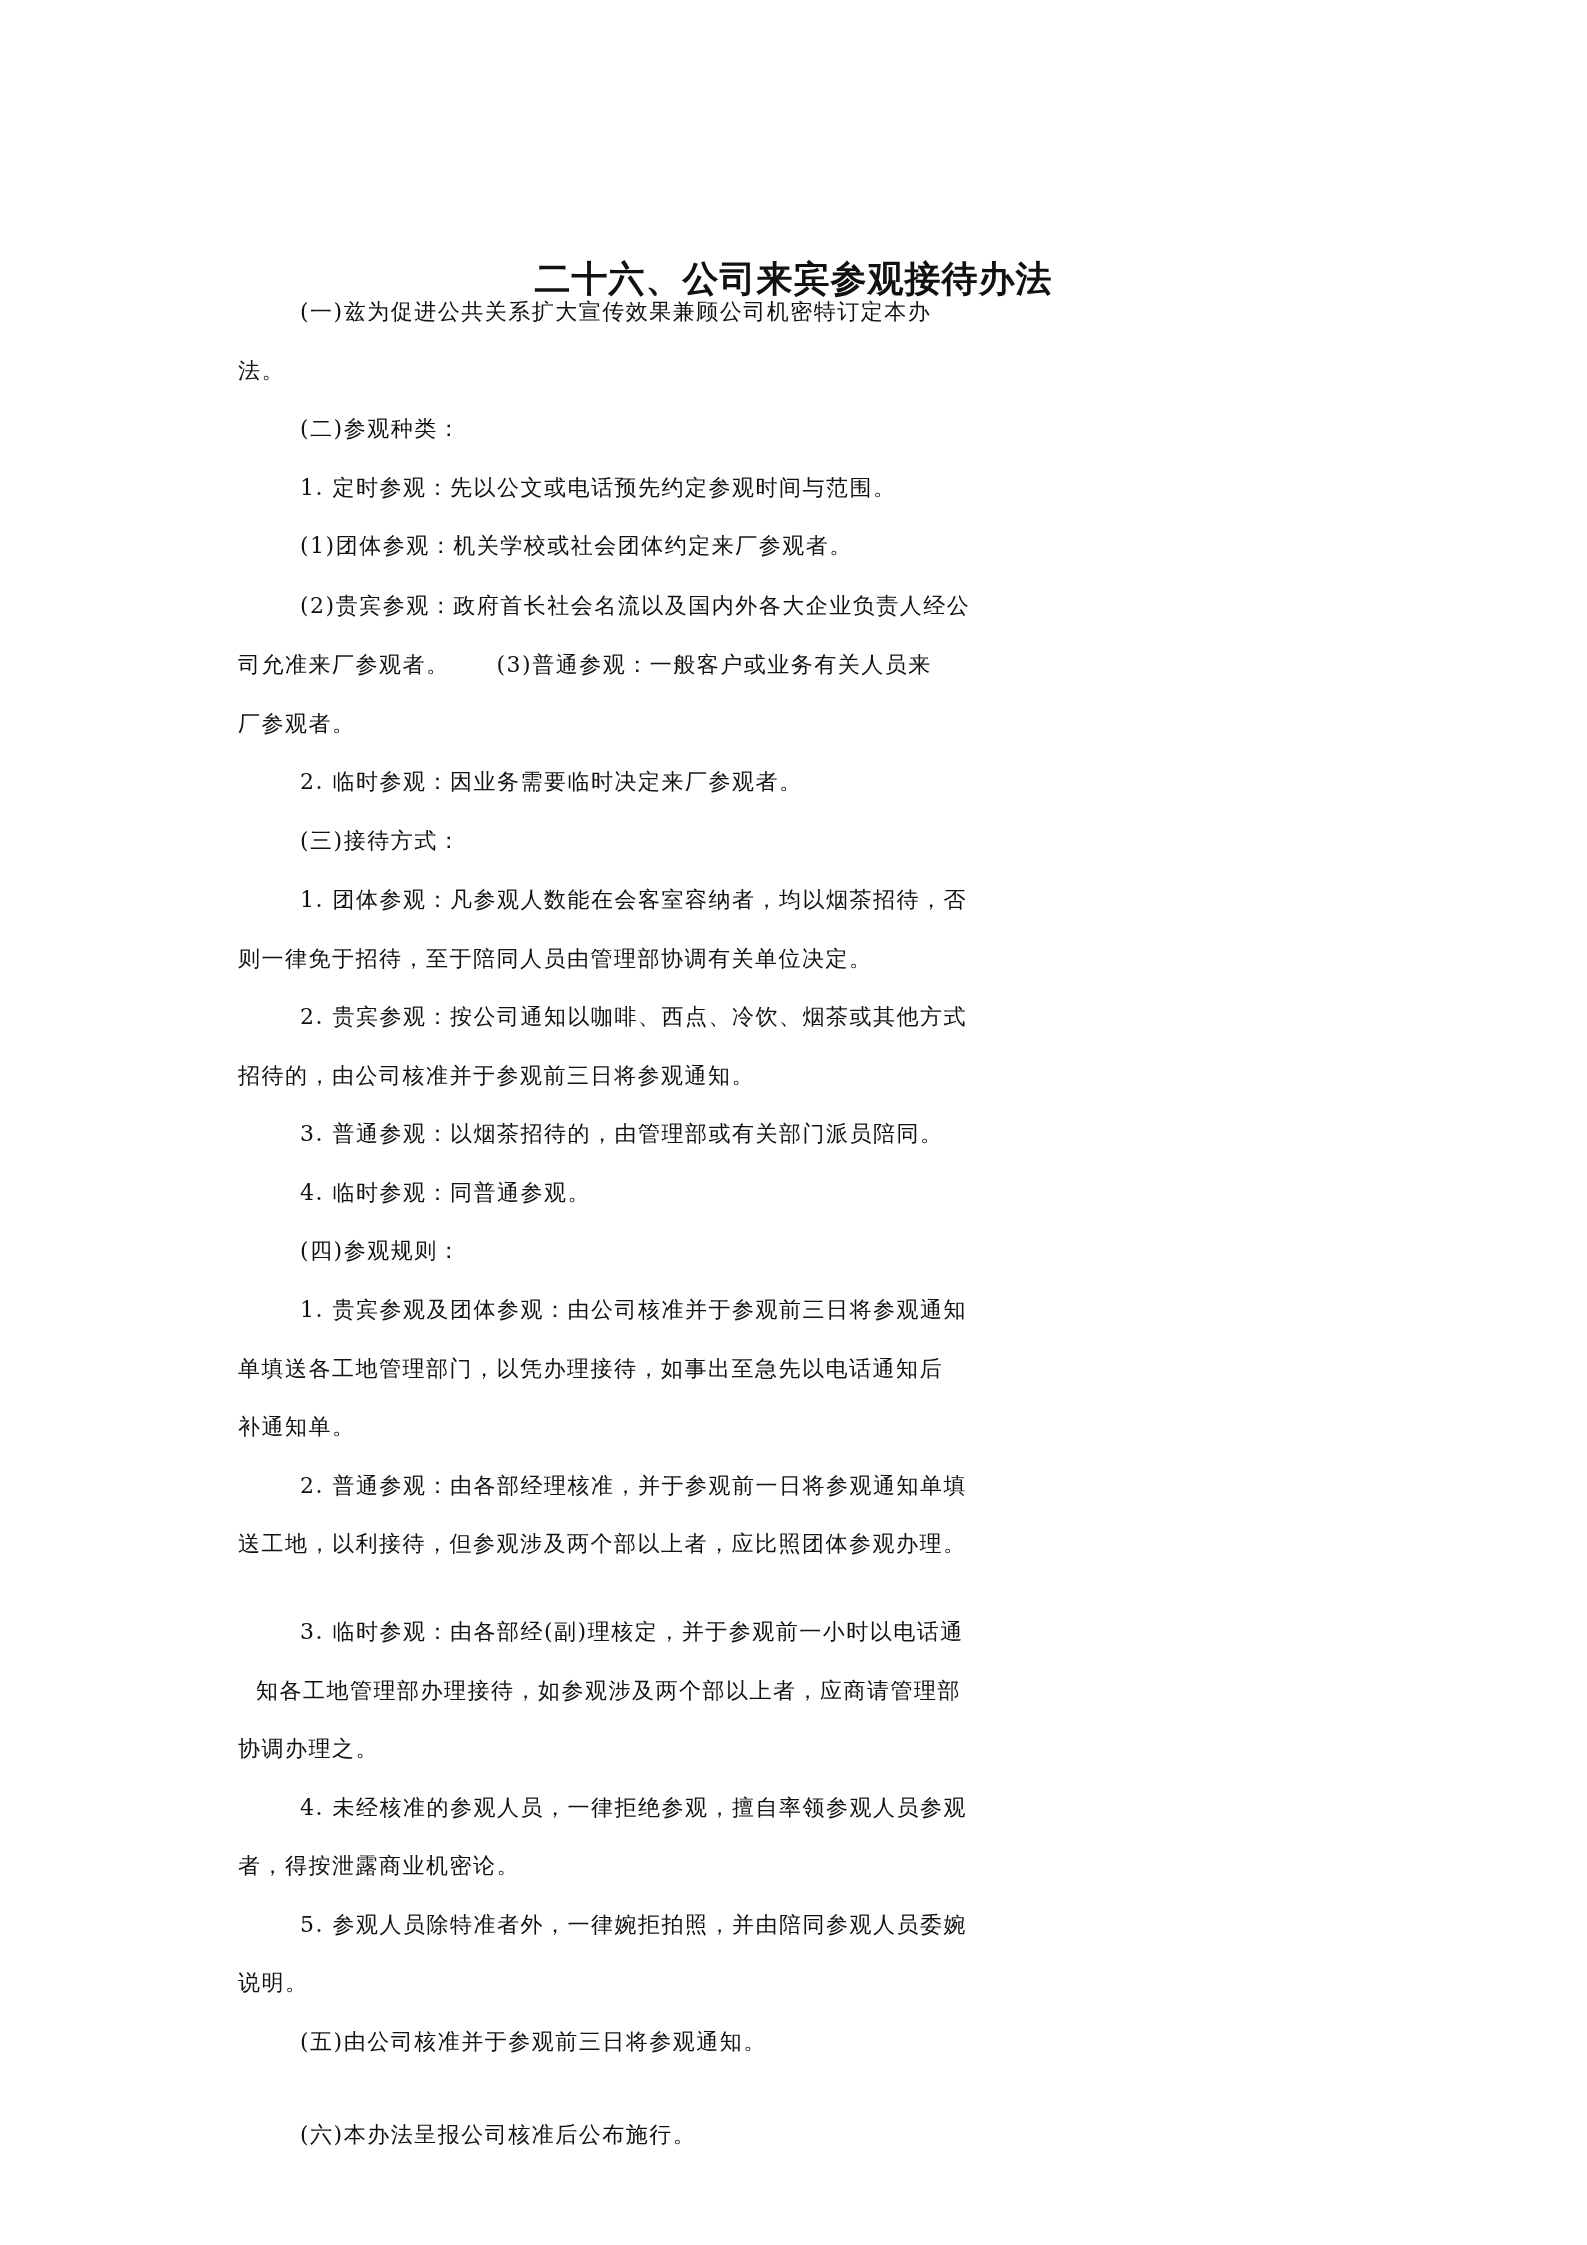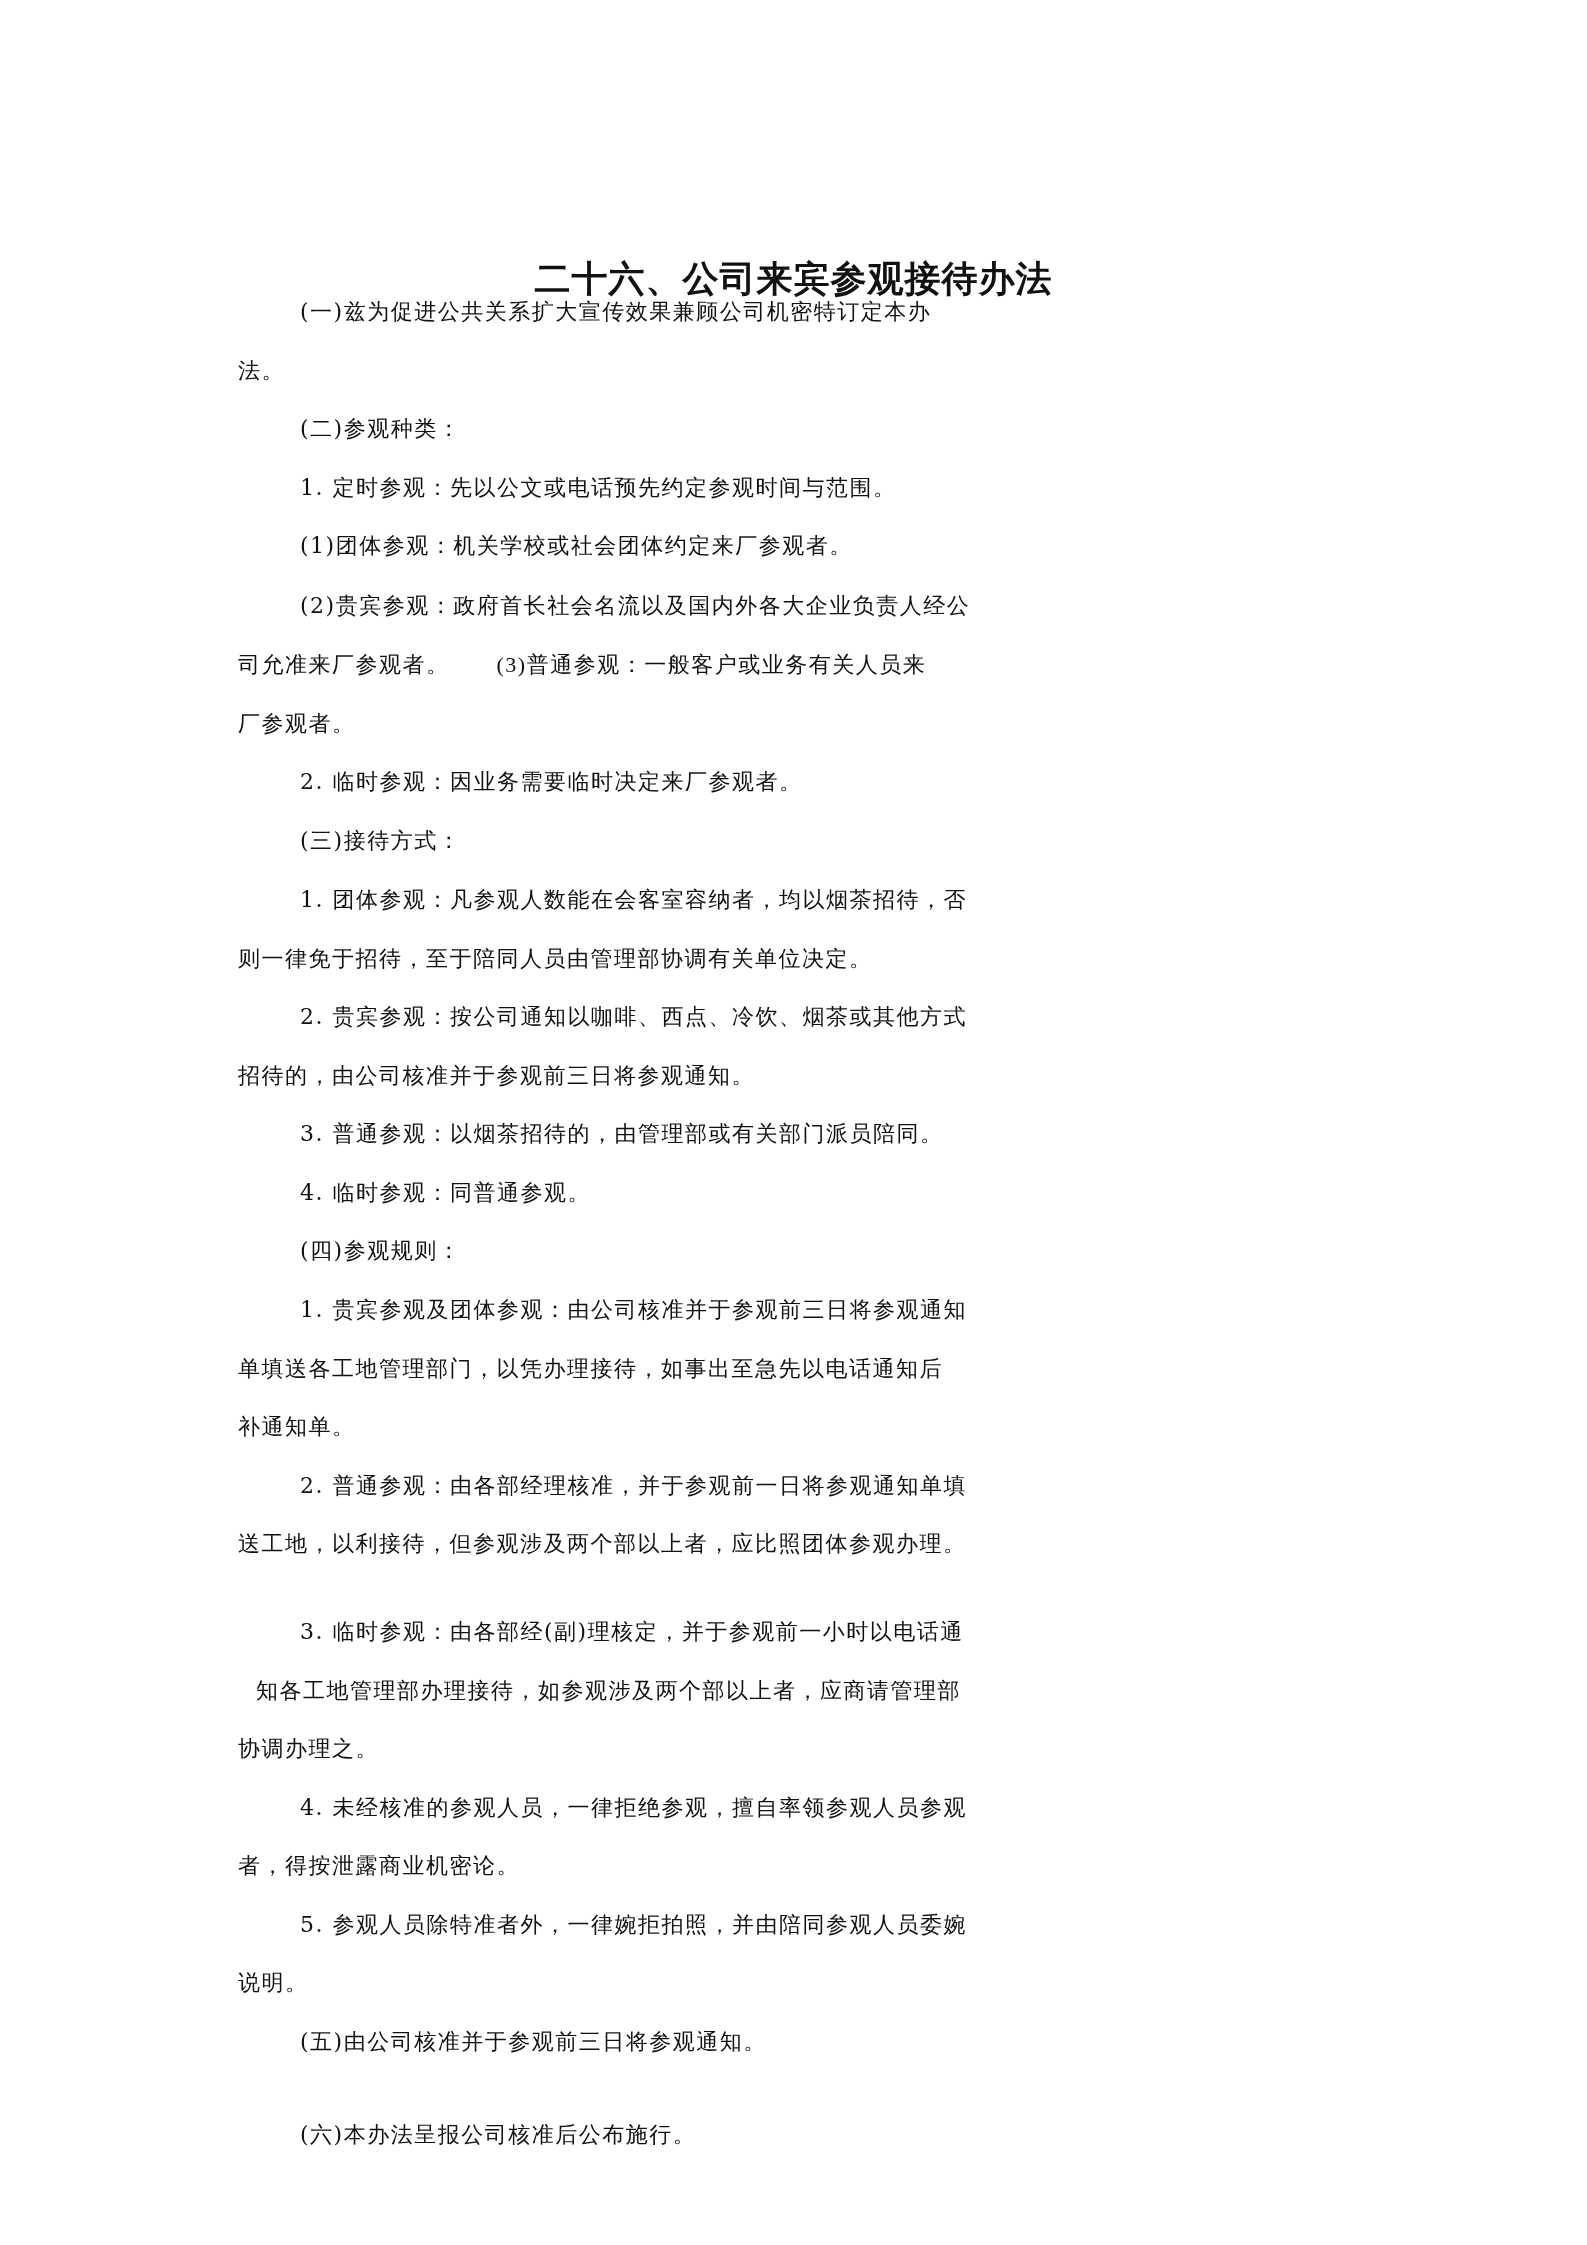--- a/index.html
+++ b/index.html
@@ -18,21 +18,21 @@
 
 <div class="page">
   <div class="title">二十六、公司来宾参观接待办法</div>
   <div id="body-lines">
       <div class="line indent" style="top: 285px;">(一)兹为促进公共关系扩大宣传效果兼顾公司机密特订定本办</div>
       <div class="line" style="top: 344px;">法。</div>
       <div class="line indent" style="top: 402px;">(二)参观种类：</div>
       <div class="line indent" style="top: 461px;">1. 定时参观：先以公文或电话预先约定参观时间与范围。</div>
       <div class="line indent" style="top: 519px;">(1)团体参观：机关学校或社会团体约定来厂参观者。</div>
       <div class="line indent" style="top: 579px;">(2)贵宾参观：政府首长社会名流以及国内外各大企业负责人经公</div>
-      <div class="line" style="top: 638px; font-family: Liberation Serif, serif;">司允准来厂参观者。　　(3)普通参观：一般客户或业务有关人员来</div>
+      <div class="line" style="top: 638px;">司允准来厂参观者。　　(3)普通参观：一般客户或业务有关人员来</div>
       <div class="line" style="top: 697px;">厂参观者。</div>
       <div class="line indent" style="top: 755px;">2. 临时参观：因业务需要临时决定来厂参观者。</div>
       <div class="line indent" style="top: 814px;">(三)接待方式：</div>
       <div class="line indent" style="top: 873px;">1. 团体参观：凡参观人数能在会客室容纳者，均以烟茶招待，否</div>
       <div class="line" style="top: 932px;">则一律免于招待，至于陪同人员由管理部协调有关单位决定。</div>
       <div class="line indent" style="top: 990px;">2. 贵宾参观：按公司通知以咖啡、西点、冷饮、烟茶或其他方式</div>
       <div class="line" style="top: 1049px;">招待的，由公司核准并于参观前三日将参观通知。</div>
       <div class="line indent" style="top: 1107px;">3. 普通参观：以烟茶招待的，由管理部或有关部门派员陪同。</div>
       <div class="line indent" style="top: 1166px;">4. 临时参观：同普通参观。</div>
       <div class="line indent" style="top: 1224px;">(四)参观规则：</div>

